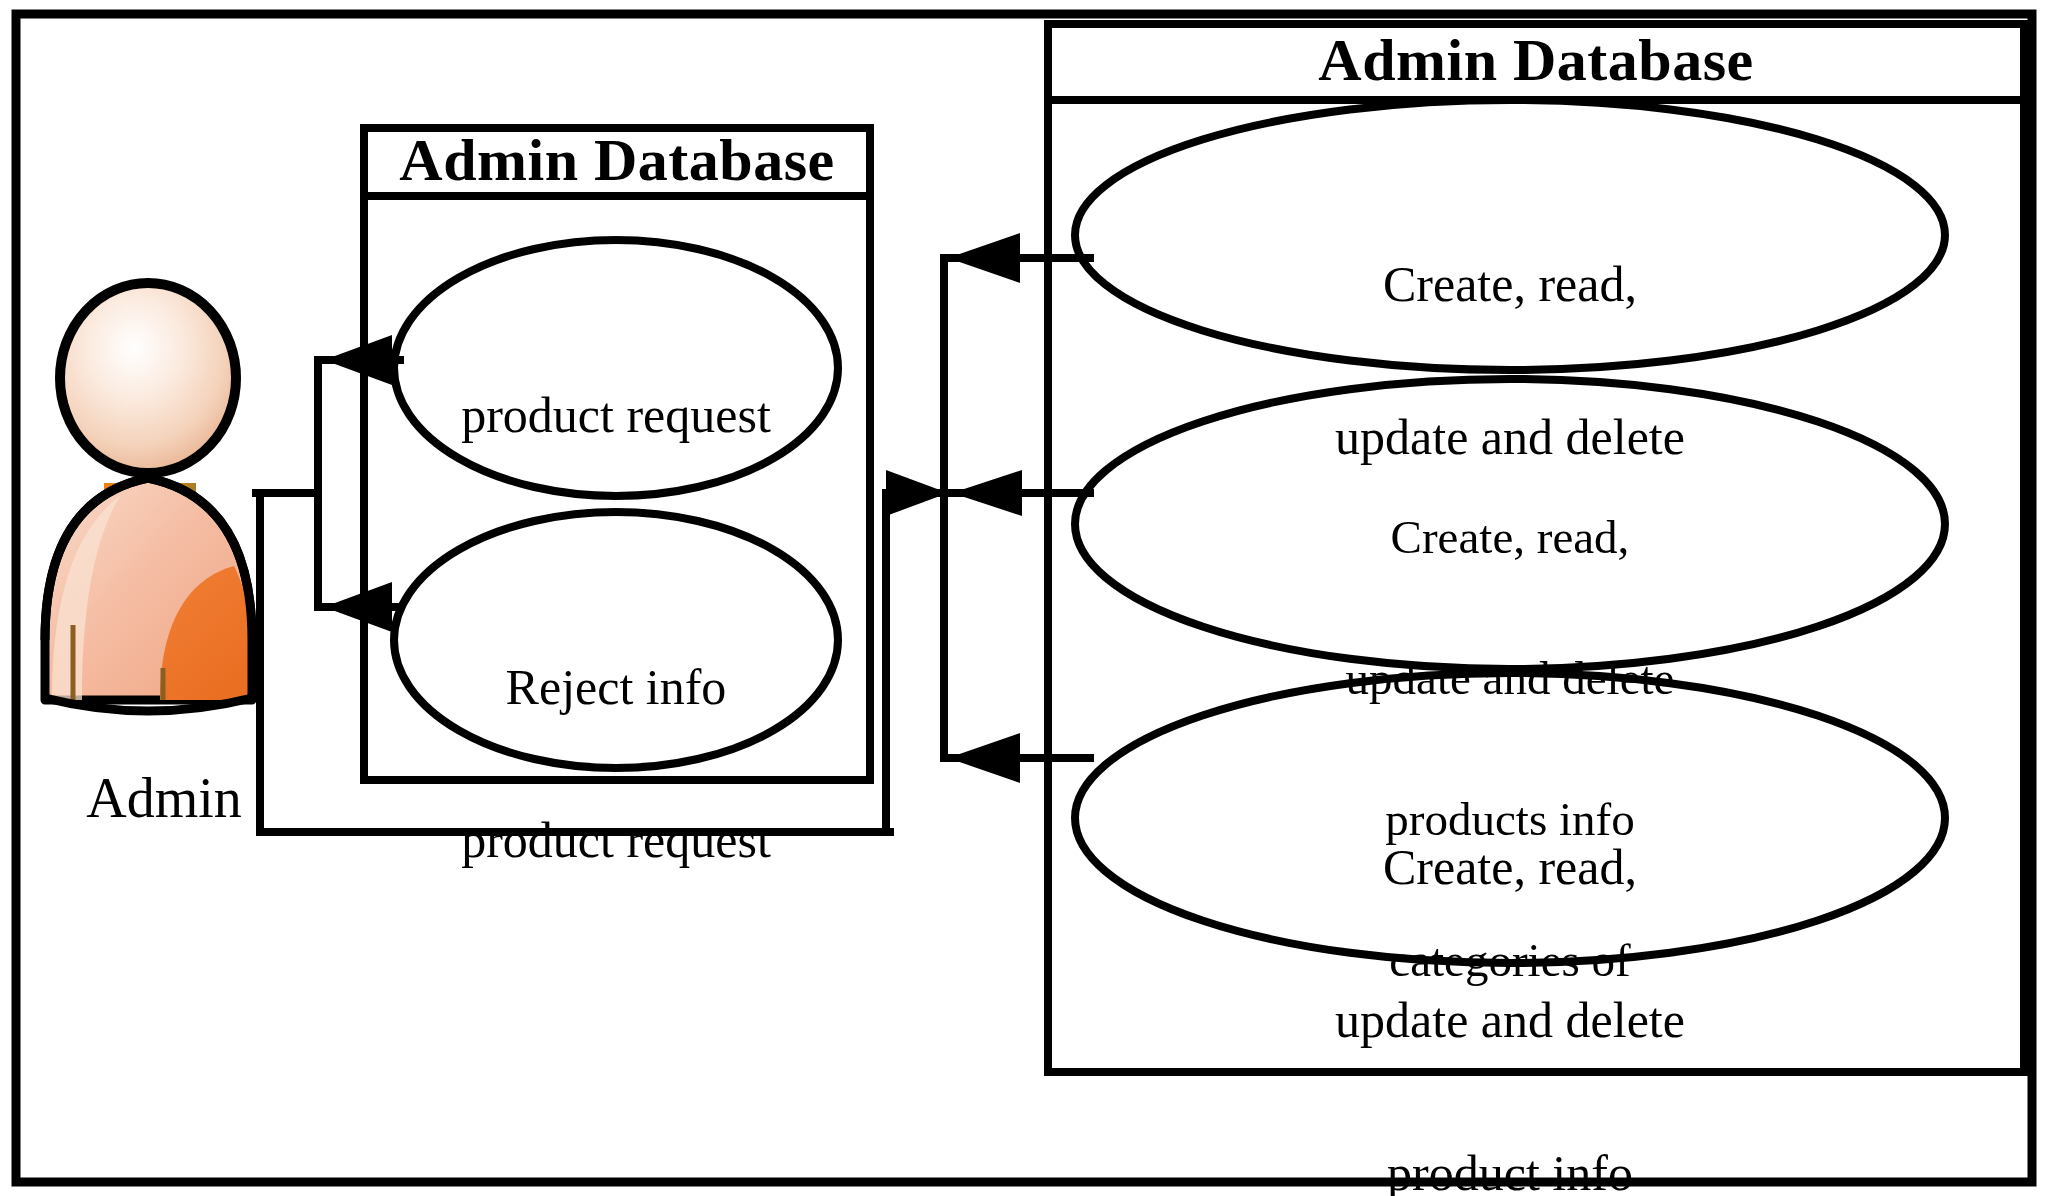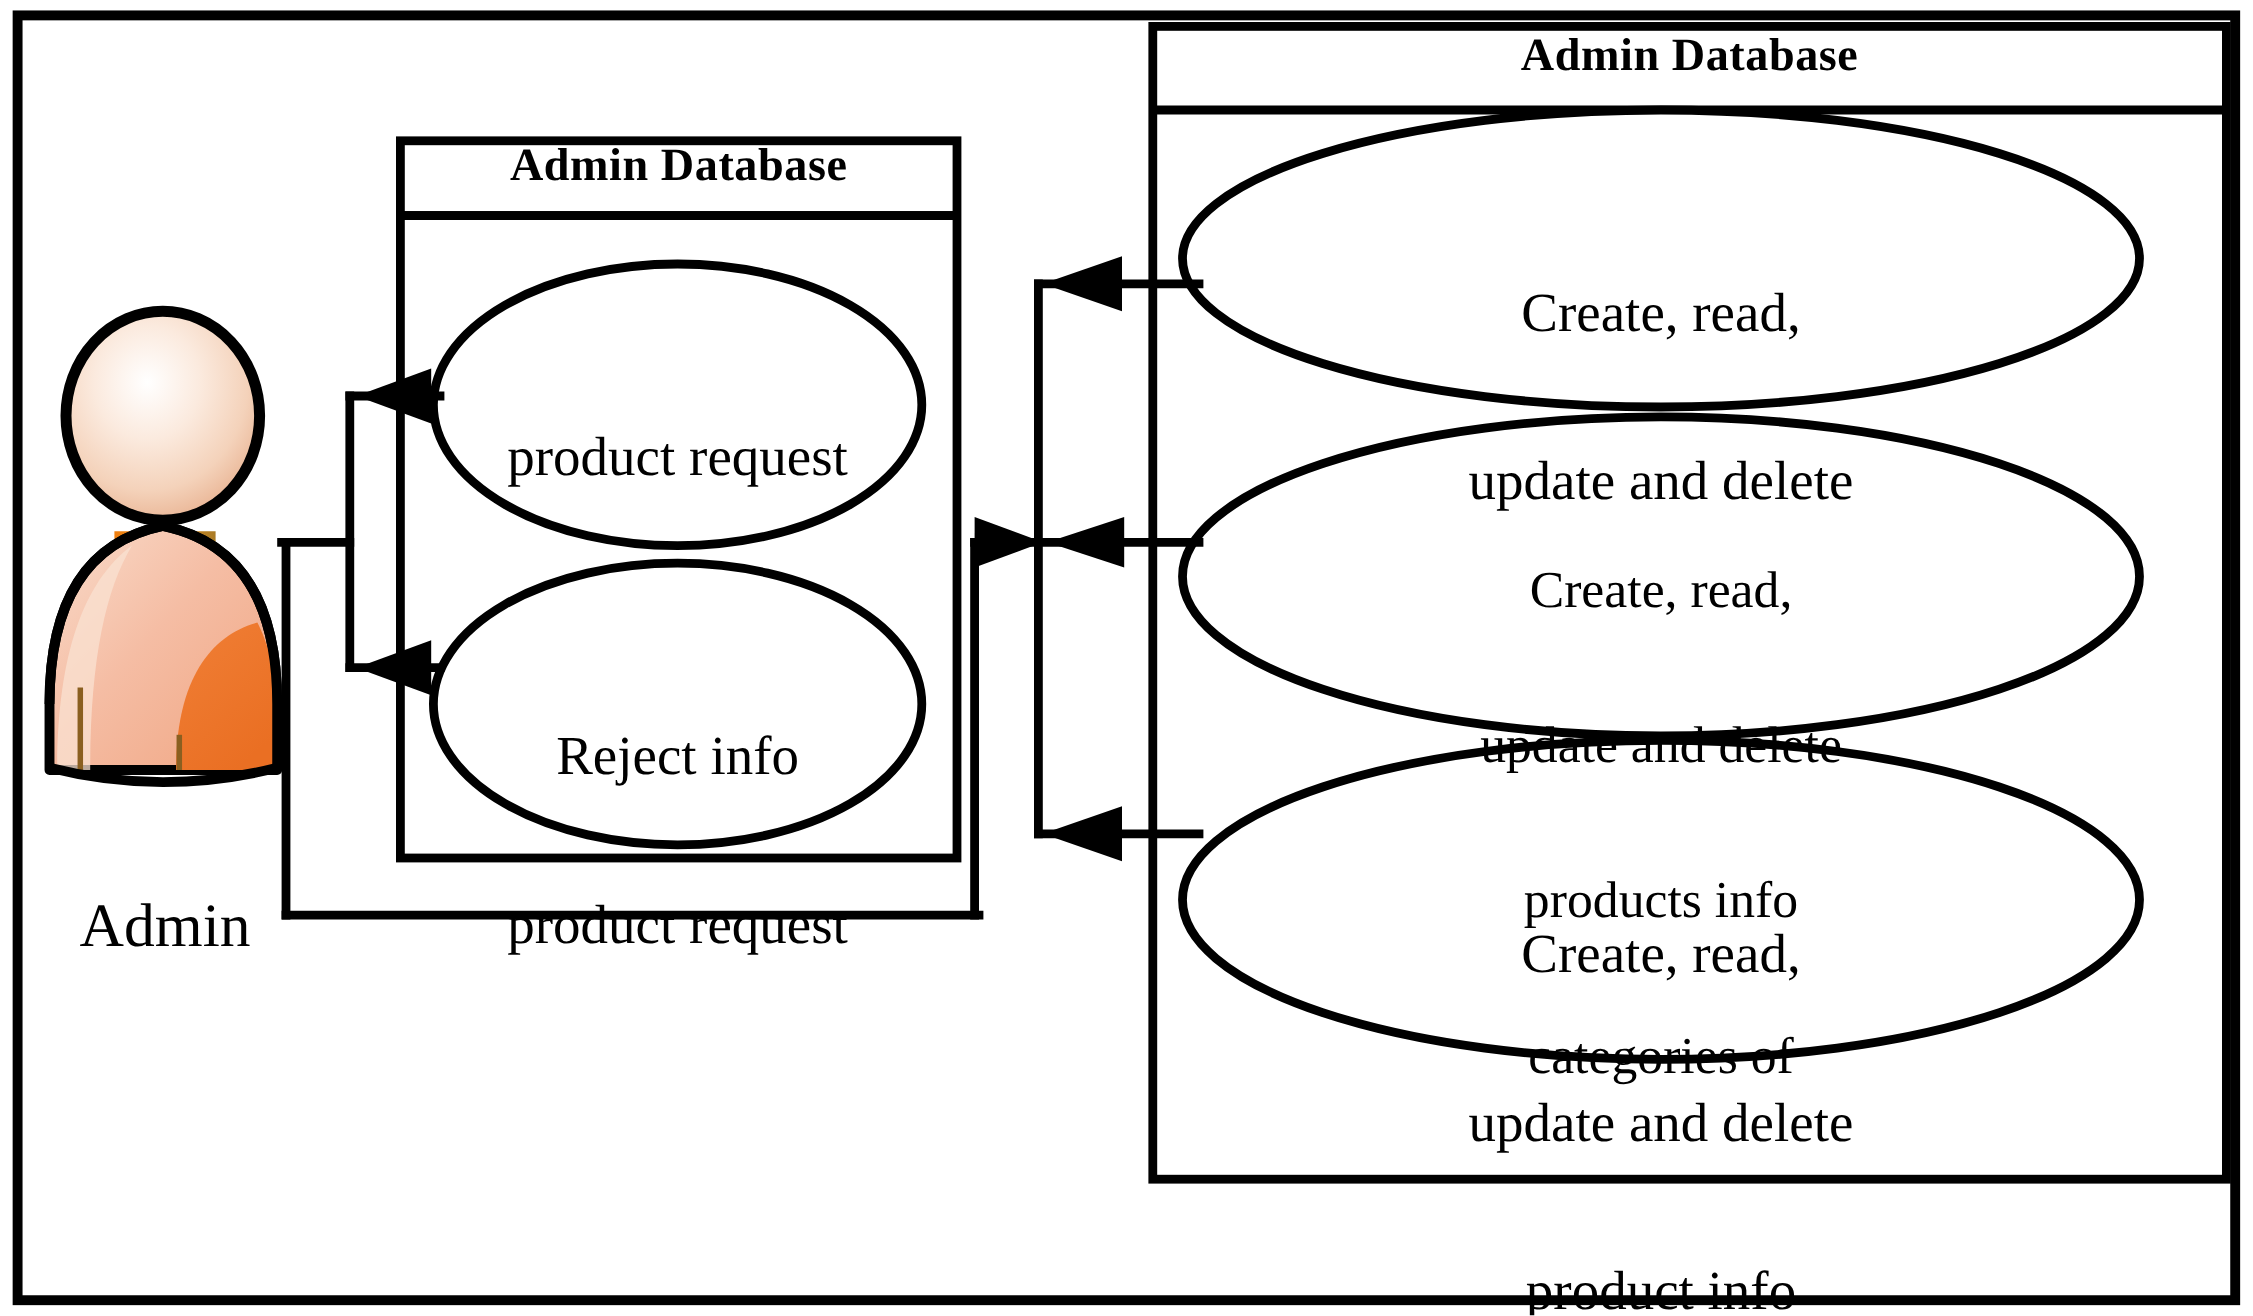--- a/index.html
+++ b/index.html
@@ -25,21 +25,21 @@
   .txt {
     position: absolute;
     text-align: center;
     color: #000000;
     line-height: 1.02;
     white-space: pre;
     pointer-events: none;
   }
   .hdr {
     font-weight: bold;
-    font-size: 42px;
+    font-size: 60px;
     letter-spacing: 0.5px;
   }
   .uc {
     font-size: 50px;
   }
   .actor-label {
     font-size: 56px;
   }
   .uc4 { font-size: 47px; line-height: 1.0; }
 </style>
@@ -153,21 +153,21 @@
       <line x1="944" y1="758" x2="1090" y2="758"></line>
     </g>
 
     <polygon points="948,493 886,470 886,516" fill="#000"></polygon>
 
     <polygon points="948,258 1020,233 1020,283" fill="#000"></polygon>
     <polygon points="952,493 1022,470 1022,516" fill="#000"></polygon>
     <polygon points="948,758 1020,733 1020,783" fill="#000"></polygon>
   </svg>
 
-  <div class="txt actor-label" style="left:0px; top:770px; width:300px;margin-top:44px;">Admin</div>
+  <div class="txt actor-label" style="left:14px; top:770px; width:300px;">Admin</div>
 
   <div class="txt hdr" style="left:364px; top:130px; width:506px;">Admin Database</div>
 
   <div class="txt uc" style="left:394px; top:288px; width:444px;">
     <div>product request</div>
   </div>
 
   <div class="txt uc" style="left:394px; top:560px; width:444px;">
     <div>Reject info</div>
     <div>product request</div>

